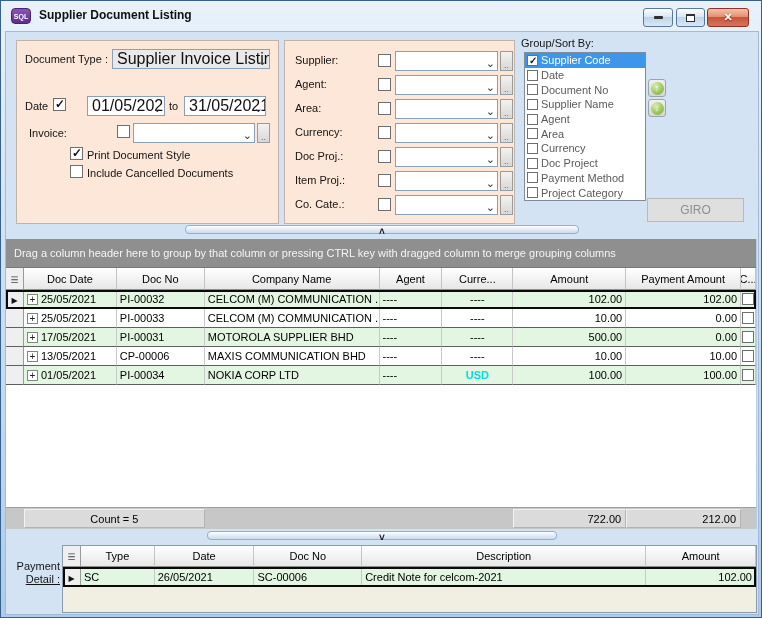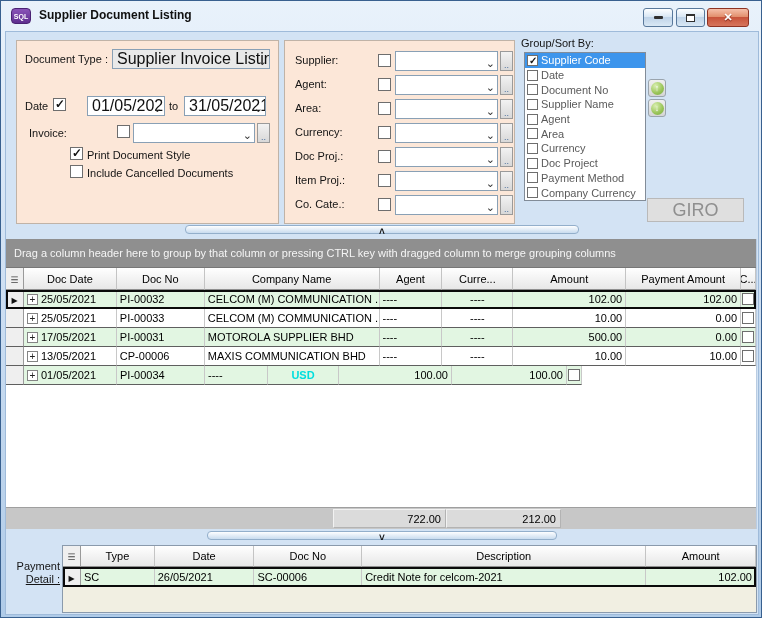--- a/index.html
+++ b/index.html
@@ -54,21 +54,21 @@
     color:#fff;font-size:9px;font-weight:bold;display:flex;align-items:center;justify-content:center;opacity:.85;}
   .arrball.up::after{content:"↑";}
   .arrball.down::after{content:"↓";}
   .applybtn{position:absolute;left:548px;top:166px;width:81px;height:24px;border:2px solid #3C7FB1;border-radius:2px;
     background:linear-gradient(180deg,#F8F8F8,#E2E2E2);display:flex;align-items:center;justify-content:center;gap:6px;}
   .applybtn .inner{position:absolute;inset:1px;border:1px dotted #555;}
   .play-tri{width:0;height:0;border-left:12px solid #5BA816;border-top:7px solid transparent;border-bottom:7px solid transparent;
     filter:drop-shadow(0 0 1px #3E7A0C);}
   .applybtn .txt{font-size:12px;color:#101010;text-decoration:underline;}
   .girobtn{position:absolute;left:641px;top:166px;width:97px;height:24px;background:#DFDFDF;border:1px solid #B9B9B9;
-    color:#8F8F8F;font-size:18px;display:flex;align-items:center;justify-content:center;}
+    color:#8F8F8F;font-size:12px;display:flex;align-items:center;justify-content:center;}
   
   .splitter{position:absolute;left:0;width:100%;height:9px;display:flex;align-items:center;justify-content:center;}
   .pill{width:394px;height:9px;border:1px solid #93AFCB;border-radius:4px;
     background:linear-gradient(180deg,#FDFEFF,#C9DCEF);display:flex;align-items:center;justify-content:center;}
   .chev-up::after{content:"˄";font-size:10px;font-weight:bold;color:#111;line-height:8px;}
   .chev-down::after{content:"˅";font-size:10px;font-weight:bold;color:#111;line-height:8px;}
   
   .grid{position:absolute;left:0;top:207px;width:751px;height:290px;background:#fff;border-right:1px solid #B9CCE2;}
   .hintbar{height:29px;background:#8F8F8F;color:#F5F5F5;font-size:11px;display:flex;align-items:center;padding-left:8px;
     border-bottom:1px solid #777;white-space:nowrap;}
@@ -260,21 +260,21 @@
       <div class="li">
           <span class="cb small"></span>
           <span>Doc Project</span>
         </div>
       <div class="li">
           <span class="cb small"></span>
           <span>Payment Method</span>
         </div>
       <div class="li">
           <span class="cb small"></span>
-          <span>Company Currency</span>
+          <span>Project Category</span>
         </div>
     </div>
     <div class="arrbtn" style="top:47px;">
         <span class="arrball up"></span>
       </div>
     <div class="arrbtn" style="top:67px;">
         <span class="arrball down"></span>
       </div>
 
     <div class="girobtn">GIRO</div>
@@ -367,33 +367,35 @@
             <span class="cb" style="width:12px;height:12px;"></span>
           </div>
       </div>
       <div class="tr green">
         <div class="td c-ind"></div>
         <div class="td c-date">
             <span class="expander"></span>
             <span>01/05/2021</span>
           </div>
         <div class="td c-docno">PI-00034</div>
+        <div class="td c-comp">NOKIA CORP LTD</div>
         <div class="td c-agent">----</div>
         <div class="td c-curr c usd">USD</div>
         <div class="td c-amt r">100.00</div>
         <div class="td c-pay r">100.00</div>
         <div class="td c-chk c">
             <span class="cb" style="width:12px;height:12px;"></span>
           </div>
       </div>
 
       <div class="gridgap"></div>
 
       <div class="tfoot">
         <div class="fcell f-ind"></div>
+        <div class="fcell f-count">Count = 5</div>
         <div class="fcell f-gap"></div>
         <div class="fcell f-amt">722.00</div>
         <div class="fcell f-pay">212.00</div>
         <div class="fcell f-end"></div>
       </div>
     </div>
 
     <div class="splitter" style="top:499px;">
       <div class="pill" style="width:350px;">
           <span class="chev-down"></span>

